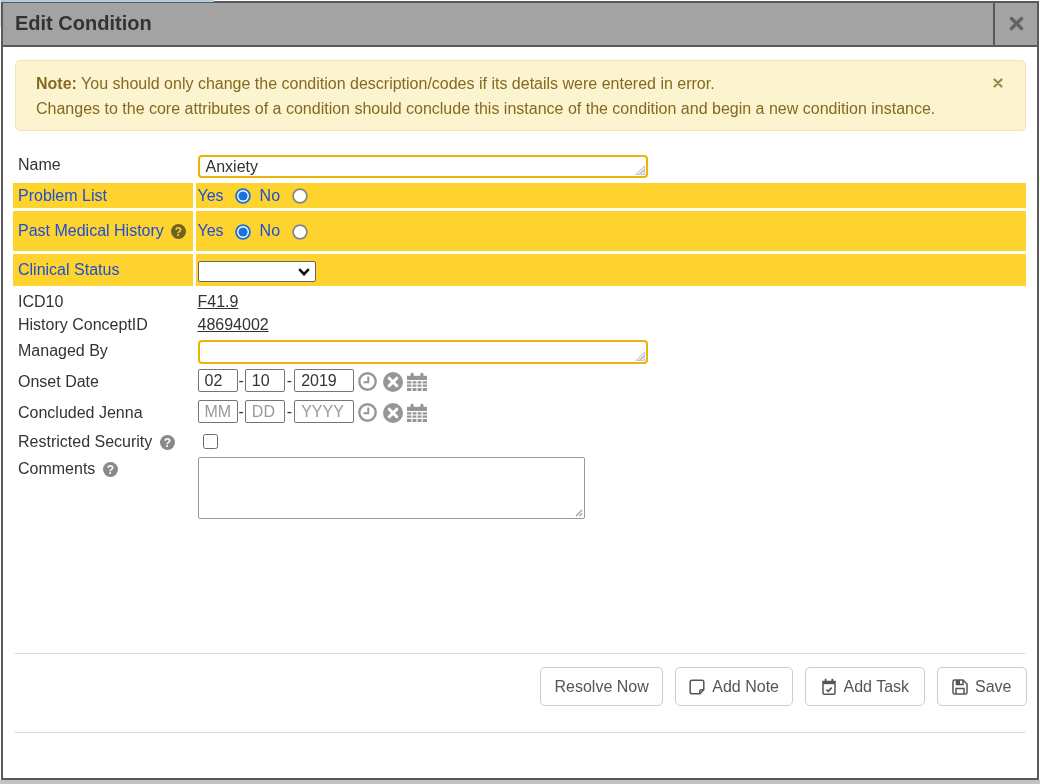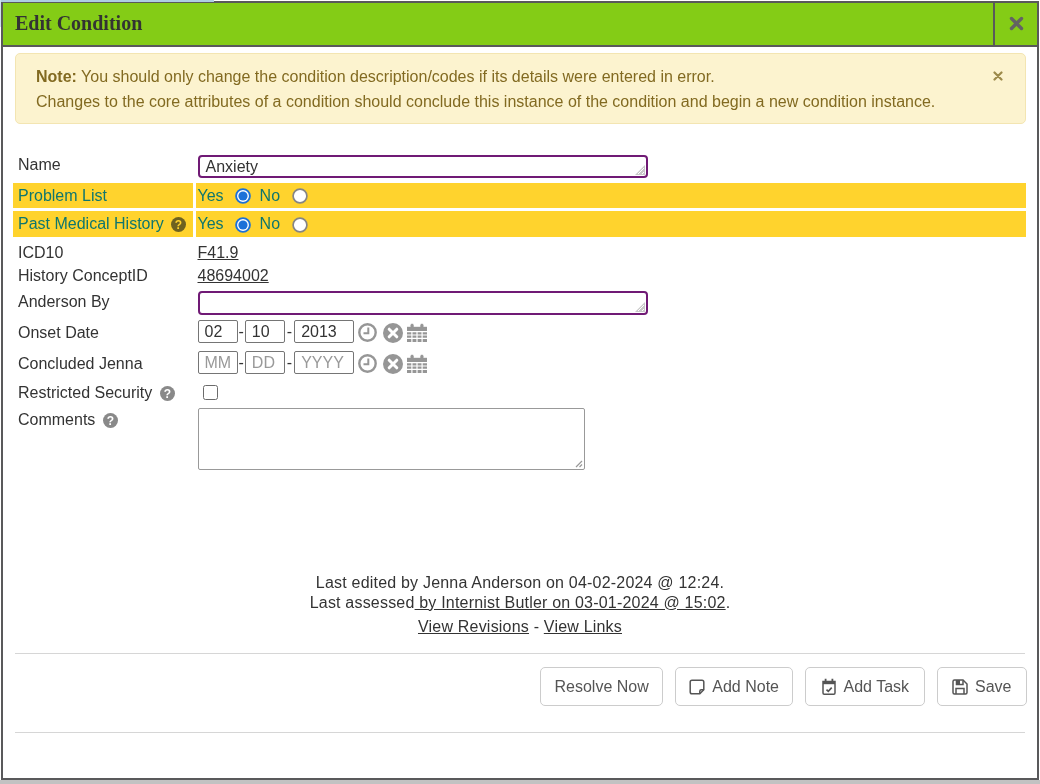--- a/index.html
+++ b/index.html
@@ -7,46 +7,46 @@
 body {
   width:1040px; height:784px; overflow:hidden; position:relative;
   background:#fff; font-family:"Liberation Sans", sans-serif; color:#333;
 }
 #modal {
   position:absolute; left:1px; top:1px; width:1034px; height:775px;
   border:2px solid #59595b; background:#fff;
 }
 #hdr {
   position:absolute; left:0; top:0; width:1034px; height:42px;
-  background:#84cc16; border-bottom:2px solid #59595b;font-family:Liberation Serif, serif;
+  background:#a3a3a3; border-bottom:2px solid #59595b;
 }
 #hdr .title {
   position:absolute; left:12px; top:9px; font-size:20px; font-weight:bold; color:#333;
 }
 #hdrsep { position:absolute; left:990px; top:0; width:1.5px; height:42px; background:#59595b; }
 #hdrx { position:absolute; left:1006px; top:13px; }
 #note {
-  position:absolute; left:12px; top:50px; width:969px; height:50px;
+  position:absolute; left:12px; top:57px; width:969px; height:50px;
   background:#fcf3cf; border:1px solid #f3e5b2; border-radius:5px;
   padding:9.5px 20px; font-size:16px; line-height:25.5px; color:#826a21;
 }
 #note b { color:#826a21; }
 #notex { position:absolute; right:22px; top:17px; }
 table.frm {
   position:absolute; left:7px; top:144px;
   border-collapse:separate; border-spacing:3px;
   font-size:16px; color:#333;
 }
 td.lab { width:175px; padding:0 0 0 5px; vertical-align:middle;margin-top:8px; }
 td.val { width:828.5px; padding:0 0 0 1.5px; vertical-align:middle; }
-tr.gold td { background:#ffd32d; color:#0f766e; }
+tr.gold td { background:#ffd32d; color:#1d4ed8; }
 tr.icd td { position:relative; top:3px; }
 a.dk { color:#333; text-decoration:underline; }
 .ta {
-  background:#fff; border:2px solid #701a75; border-radius:4px; position:relative;
+  background:#fff; border:2px solid #eab308; border-radius:4px; position:relative;
 }
 .ta .txt { position:absolute; left:6px; top:1px; font-size:16px; color:#333; }
 .grip1 { position:absolute; right:1px; bottom:1px; }
 .dinp {
   display:inline-block; vertical-align:top; height:21px; border:1px solid #757575; border-radius:2px;
   font-size:16px; color:#333; padding-left:6px; line-height:21px; background:#fff;
 }
 .ph { color:#999; }
 .dash { display:inline-block; vertical-align:top; margin:0 1px; line-height:23px; }
 .sel {
@@ -107,56 +107,64 @@
         </tr>
     <tr class="gold" style="height:25px">
           <td class="lab">Problem List</td>
           <td class="val">Yes<svg class="icn" style="margin-left:11px" width="16" height="16" viewBox="0 0 16 16">
               <circle cx="8" cy="8" r="6.9" fill="#fff" stroke="#1c71d8" stroke-width="1.9"></circle>
               <circle cx="8" cy="8" r="4.6" fill="#1c71d8"></circle>
             </svg><span style="margin-left:9px">No</span><svg class="icn" style="margin-left:12px" width="16" height="16" viewBox="0 0 16 16">
               <circle cx="8" cy="8" r="6.9" fill="#fff" stroke="#858585" stroke-width="1.7"></circle>
             </svg></td>
         </tr>
-    <tr class="gold" style="height:26px">
+    <tr class="gold" style="height:40px">
           <td class="lab">Past Medical History
       <svg class="qi" width="15" height="15" viewBox="0 0 15 15">
               <circle cx="7.5" cy="7.5" r="7.5" fill="#6e6220"></circle>
               <text x="7.5" y="11.6" font-family="Liberation Sans" font-size="12" font-weight="bold" fill="#ffd32d" text-anchor="middle">?</text>
             </svg>
     </td>
           <td class="val">Yes<svg class="icn" style="margin-left:11px" width="16" height="16" viewBox="0 0 16 16">
               <circle cx="8" cy="8" r="6.9" fill="#fff" stroke="#1c71d8" stroke-width="1.9"></circle>
               <circle cx="8" cy="8" r="4.6" fill="#1c71d8"></circle>
             </svg><span style="margin-left:9px">No</span><svg class="icn" style="margin-left:12px" width="16" height="16" viewBox="0 0 16 16">
               <circle cx="8" cy="8" r="6.9" fill="#fff" stroke="#858585" stroke-width="1.7"></circle>
             </svg></td>
         </tr>
+    <tr class="gold" style="height:32px">
+          <td class="lab">Clinical Status</td>
+          <td class="val">
+      <div class="sel" style="width:116px;margin-top:3px"><svg width="12" height="8" viewBox="0 0 12 8">
+                <path d="M1.2 1.2 L6 6.2 L10.8 1.2" fill="none" stroke="#111" stroke-width="2.6"></path>
+              </svg></div>
+    </td>
+        </tr>
     <tr class="icd" style="height:20px">
           <td class="lab">ICD10</td>
           <td class="val"><a class="dk">F41.9</a></td>
         </tr>
     <tr class="icd" style="height:20px">
           <td class="lab">History ConceptID</td>
           <td class="val"><a class="dk">48694002</a></td>
         </tr>
     <tr style="height:31px">
-          <td class="lab">Anderson By</td>
+          <td class="lab">Managed By</td>
           <td class="val" style="vertical-align:top;padding-top:5px">
       <div class="ta" style="width:446px;height:19.5px">
         <svg class="grip1" width="10" height="10" viewBox="0 0 10 10">
                 <path d="M10 0 L10 10 L0 10 Z" fill="#c9c9c9"></path>
                 <path d="M9 3 L3 9 M9 7 L7 9" stroke="#fff" stroke-width="1"></path>
               </svg>
       </div>
     </td>
         </tr>
     <tr style="height:28px">
           <td class="lab" style="vertical-align:top;padding-top:4px">Onset Date</td>
-          <td class="val" style="vertical-align:top"><span class="dinp" style="width:32px">02</span><span class="dash">-</span><span class="dinp" style="width:32px">10</span><span class="dash" style="margin:0 2px">-</span><span class="dinp" style="width:52px">2013</span><svg class="icn dt" style="margin-left:4px" width="19" height="19" viewBox="0 0 19 19">
+          <td class="val" style="vertical-align:top"><span class="dinp" style="width:32px">02</span><span class="dash">-</span><span class="dinp" style="width:32px">10</span><span class="dash" style="margin:0 2px">-</span><span class="dinp" style="width:52px">2019</span><svg class="icn dt" style="margin-left:4px" width="19" height="19" viewBox="0 0 19 19">
               <circle cx="9.5" cy="9.5" r="8.2" fill="none" stroke="#969696" stroke-width="2.4"></circle>
               <path d="M10.3 4.5 L10.3 10.3 L5.5 10.3" fill="none" stroke="#969696" stroke-width="2"></path>
             </svg><svg class="icn dt" style="margin-left:6px" width="20" height="20" viewBox="0 0 20 20">
               <circle cx="10" cy="10" r="10" fill="#969696"></circle>
               <path d="M6.2 6.2 L13.8 13.8 M13.8 6.2 L6.2 13.8" stroke="#fff" stroke-width="3" stroke-linecap="round"></path>
             </svg><svg class="icn dt" style="margin-left:3px" width="22" height="20" viewBox="0 0 22 20">
               <rect x="4.2" y="0.5" width="3.8" height="5.5" rx="1.7" fill="#969696" stroke="#fff" stroke-width="0.6"></rect>
               <rect x="14" y="0.5" width="3.8" height="5.5" rx="1.7" fill="#969696" stroke="#fff" stroke-width="0.6"></rect>
               <path d="M1 3.8 H21 V19 H1 Z" fill="#969696"></path>
               <g stroke="#fff" stroke-width="1.2">
@@ -202,25 +210,20 @@
           <td class="val" style="vertical-align:top">
       <div style="position:relative;width:385px;height:60px;border:1px solid #999;border-radius:2px;background:#fff">
         <svg style="position:absolute;right:1px;bottom:1px" width="10" height="10" viewBox="0 0 10 10">
                 <path d="M9 3 L3 9 M9 6.5 L6.5 9" stroke="#999" stroke-width="1.2"></path>
               </svg>
       </div>
     </td>
         </tr>
   </tbody>
     </table>
-  <div id="bottxt">
-    <div>Last edited by Jenna Anderson on 04-02-2024 @ 12:24.</div>
-    <div>Last assessed<u> by Internist Butler on 03-01-2024 @ 15:02</u>.</div>
-    <div class="vr"><a class="dk">View Revisions</a> - <a class="dk">View Links</a></div>
-  </div>
   <div class="hr" style="top:650px"></div>
   <div id="btns">
     <span class="btn" style="padding:0 13.5px">Resolve Now</span><span class="btn">
       <svg width="16" height="16" viewBox="0 0 16 16">
           <path d="M3 1.2 H13 A1.8 1.8 0 0 1 14.8 3 V10.8 L10.8 14.8 H3 A1.8 1.8 0 0 1 1.2 13 V3 A1.8 1.8 0 0 1 3 1.2 Z" fill="none" stroke="#555" stroke-width="1.5"></path>
           <path d="M10.8 14.8 V12.3 A1.5 1.5 0 0 1 12.3 10.8 H14.8" fill="none" stroke="#555" stroke-width="1.5"></path>
         </svg>Add Note</span><span class="btn" style="padding:0 14.5px">
       <svg width="16" height="17" viewBox="0 0 16 17">
           <path d="M2 3.4 H14 V15 A1.2 1.2 0 0 1 12.8 16.2 H3.2 A1.2 1.2 0 0 1 2 15 Z" fill="none" stroke="#555" stroke-width="1.5"></path>
           <path d="M2 3.2 H14 V6.2 H2 Z" fill="#555"></path>

